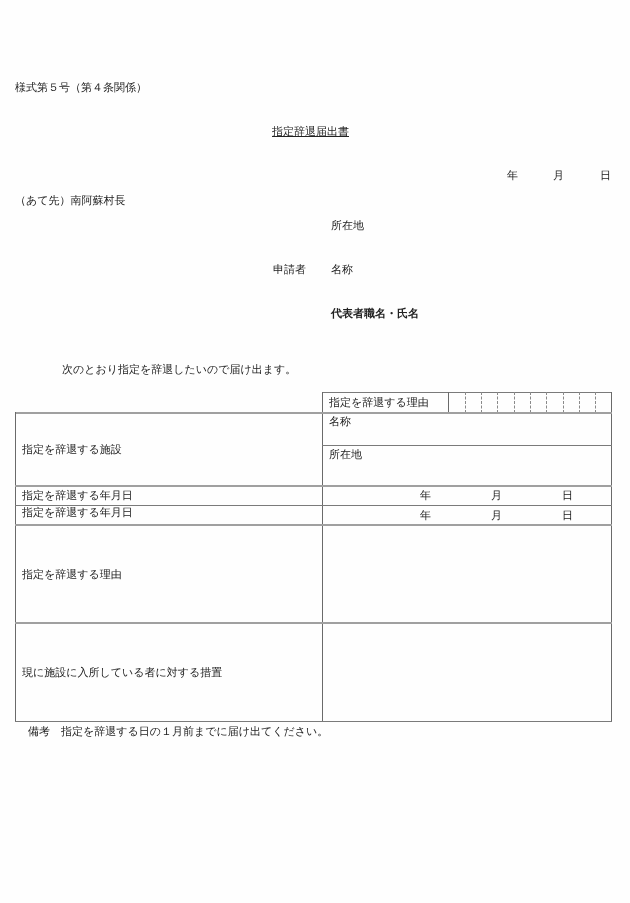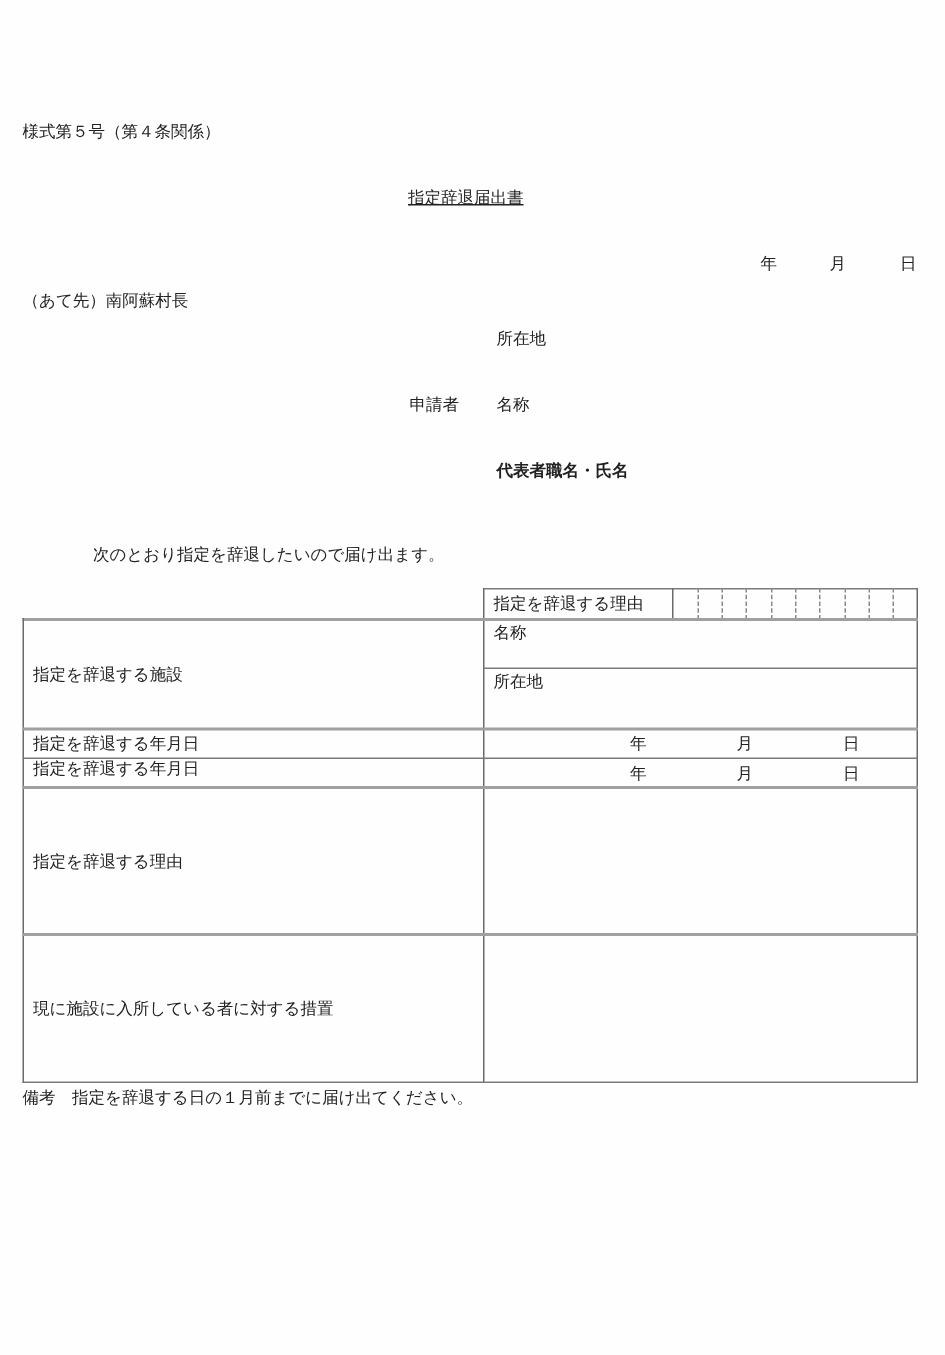--- a/index.html
+++ b/index.html
@@ -90,13 +90,13 @@
 
   <div class="line-h thick" style="left:15px;top:622px;width:597px;"></div>
   <div>
     <div class="abs" style="left:22px;top:666px;">現に施設に入所している者に対する措置</div>
     <div style="position:absolute;left:323px;top:625px;width:288px;height:95px;"></div>
   </div>
 
   <div class="line-h" style="left:15px;top:721px;width:597px;"></div>
 </div>
 
-<div class="abs" style="left:15px;top:725px;">備考　指定を辞退する日の１月前までに届け出てください。</div>
+<div class="abs" style="left:28px;top:725px;">備考　指定を辞退する日の１月前までに届け出てください。</div>
 
 </body></html>

